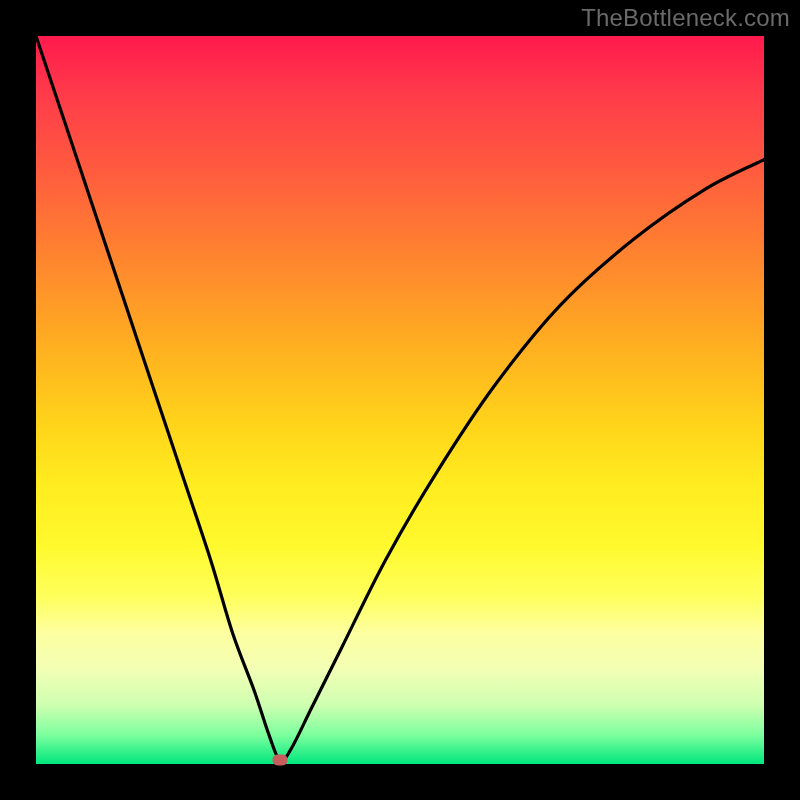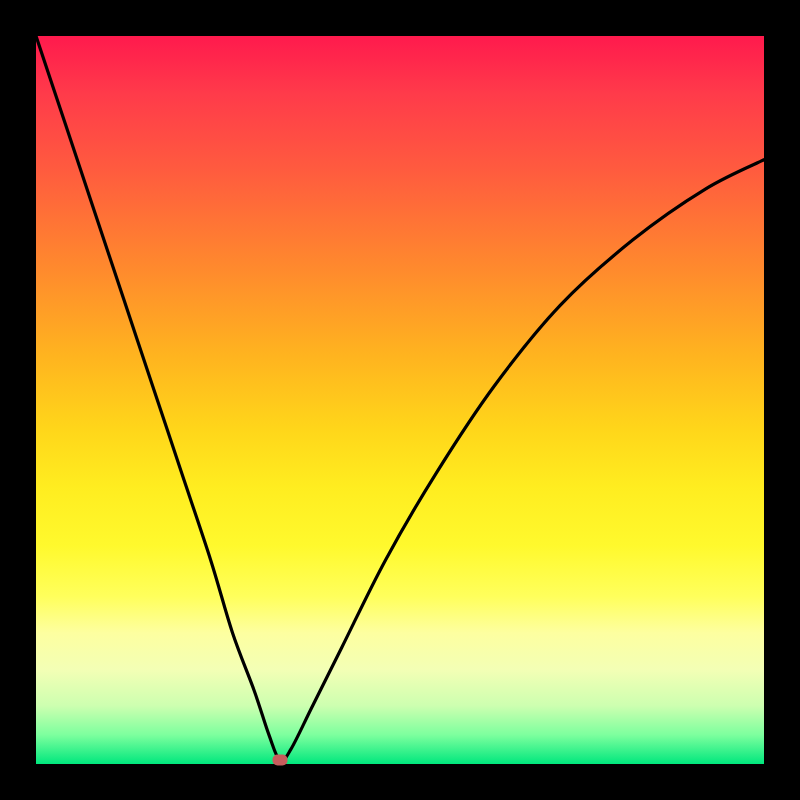--- a/index.html
+++ b/index.html
@@ -67,20 +67,21 @@
     height: 11px;
     background: #c75c5c;
     border-radius: 5px;
     transform: translate(-50%, -50%);
   }
 </style>
 </head>
 <body>
 
 <div class="frame">
+  <div class="watermark">TheBottleneck.com</div>
 
   <div class="plot-area">
     <svg class="curve" viewBox="0 0 728 728" preserveAspectRatio="none">
       <path id="curve-path" fill="none" stroke="#000000" stroke-width="3.2" stroke-linecap="round" d="M 0.00 0.00 C 4.85 14.56, 19.41 58.24, 29.12 87.36 C 38.83 116.48, 48.53 145.60, 58.24 174.72 C 67.95 203.84, 77.65 232.96, 87.36 262.08 C 97.07 291.20, 106.77 320.32, 116.48 349.44 C 126.19 378.56, 135.89 407.68, 145.60 436.80 C 155.31 465.92, 166.23 497.47, 174.72 524.16 C 183.21 550.85, 189.28 575.12, 196.56 596.96 C 203.84 618.80, 212.33 638.21, 218.40 655.20 C 224.47 672.19, 228.71 687.35, 232.96 698.88 C 237.21 710.41, 240.24 721.93, 243.88 724.36 C 247.52 726.79, 249.34 722.54, 254.80 713.44 C 260.26 704.34, 268.15 686.75, 276.64 669.76 C 285.13 652.77, 293.63 635.79, 305.76 611.52 C 317.89 587.25, 333.67 553.28, 349.44 524.16 C 365.21 495.04, 382.20 465.92, 400.40 436.80 C 418.60 407.68, 438.01 377.35, 458.64 349.44 C 479.27 321.53, 501.11 293.63, 524.16 269.36 C 547.21 245.09, 572.69 223.25, 596.96 203.84 C 621.23 184.43, 647.92 166.23, 669.76 152.88 C 691.60 139.53, 718.29 128.61, 728.00 123.76"></path>
     </svg>
     <div id="min-marker" class="marker" style="left: 243.88px; top: 724.36px; background: rgb(199, 92, 92);"></div>
   </div>
 </div>
 
 </body></html>

